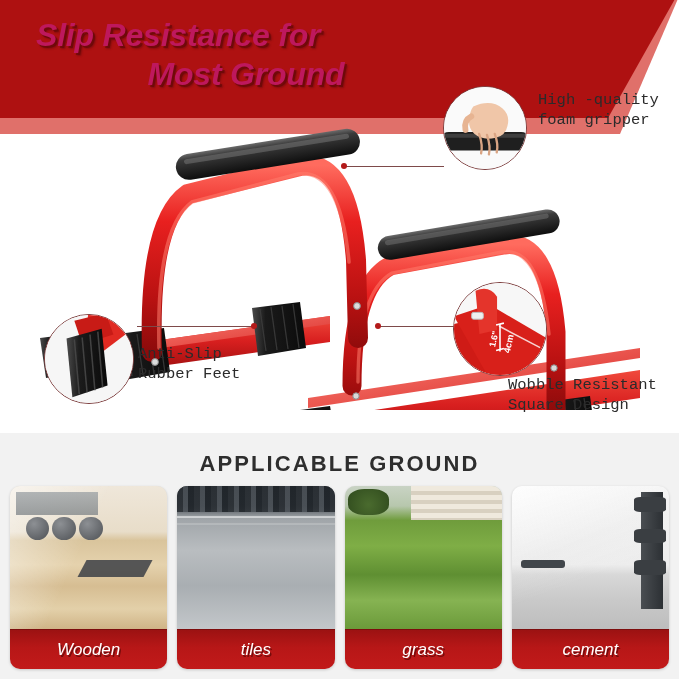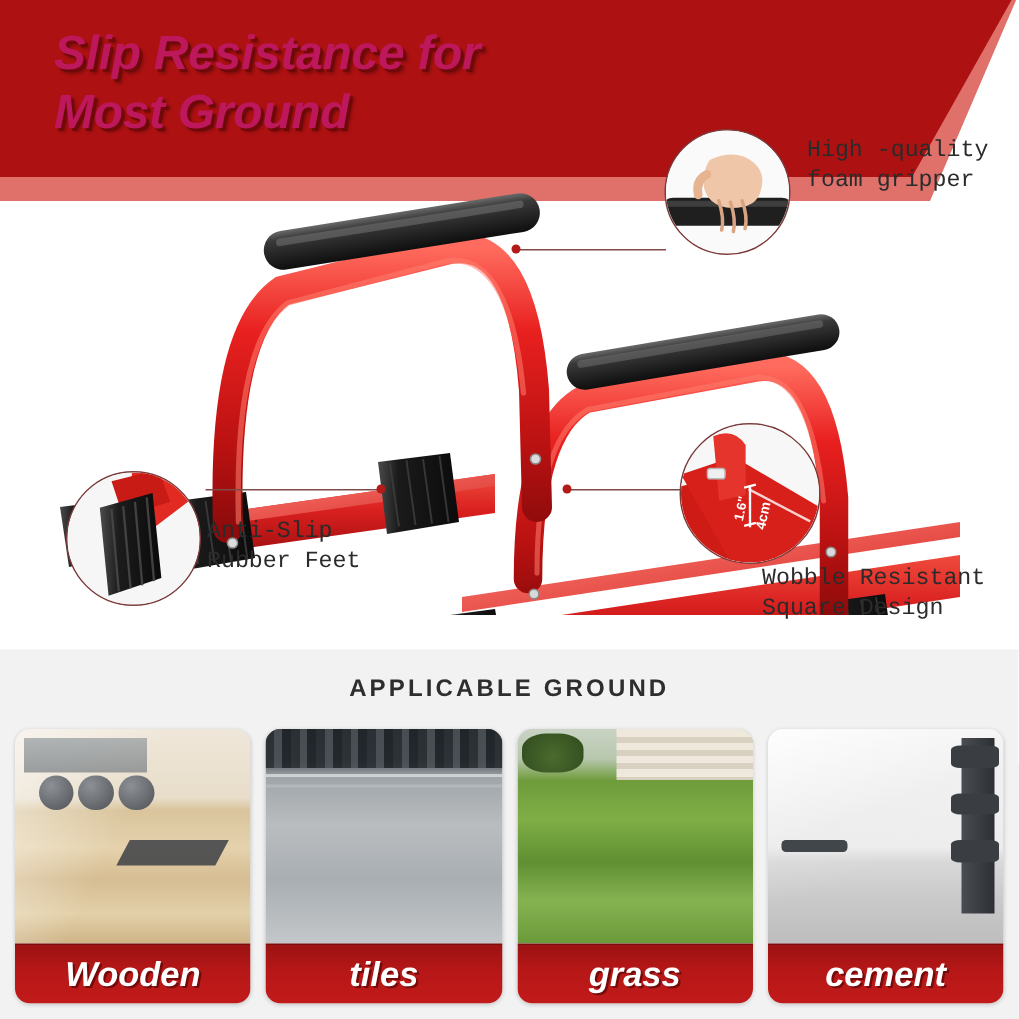--- a/index.html
+++ b/index.html
@@ -24,21 +24,21 @@
     position: absolute; left: -20px; top: -10px; width: 720px; height: 128px;
     background: #ae1111;
     clip-path: polygon(0 0, 700px 0, 628px 128px, 0 128px);
   }
   .banner-title {
     position: absolute; left: 36px; top: 16px; width: 420px;
     font-size: 32px; line-height: 39px; font-weight: bold; font-style: italic;
     color: #be185d; letter-spacing: -0.2px;
     text-shadow: 2px 2px 0 rgba(90,8,8,0.55), 3px 3px 2px rgba(60,5,5,0.35);
   }
-  .banner-title .l2 { display: block; }
+  .banner-title .l2 { display: block; text-align: center; }
 
   
   .product-art { position: absolute; left: 0; top: 110px; width: 679px; height: 300px; }
 
   
   .callout-circle {
     position: absolute; border-radius: 50%;
     border: 1.4px solid #7c3c3c; overflow: hidden; background: #f7f7f7;
   }
   .callout-text {
@@ -59,35 +59,35 @@
   .leader { position: absolute; background: #7e4a4a; height: 1px; transform-origin: 0 50%; }
   .leader-dot { position: absolute; width: 6px; height: 6px; border-radius: 50%; background: #b31a1a; }
 
   
   .ground-section {
     position: absolute; left: 0; top: 433px; width: 679px; height: 246px;
     background: #f2f2f2;
   }
   .ground-title {
     position: absolute; left: 0; top: 18px; width: 679px; text-align: center;
-    font-size: 16px; font-weight: bold; letter-spacing: 2.1px; color: #2e2e2e;
+    font-size: 22px; font-weight: bold; letter-spacing: 2.1px; color: #2e2e2e;
   }
   .cards { position: absolute; left: 10px; top: 53px; width: 659px; height: 183px; display: flex; gap: 10px; }
   .card {
     position: relative; flex: 1 1 0; height: 183px;
     border-radius: 10px; overflow: hidden; background: #ddd;
     box-shadow: 0 1px 3px rgba(0,0,0,0.18);
   }
   .card-photo { position: absolute; left: 0; top: 0; right: 0; bottom: 40px; overflow: hidden; }
   .card-label {
     position: absolute; left: 0; right: 0; bottom: 0; height: 40px;
     background: linear-gradient(180deg, #9c1212 0%, #b71717 45%, #c21a1a 100%);
     border-top: 1px solid #7d0d0d;
     display: flex; align-items: center; justify-content: center;
-    color: #fff; font-weight: bold; font-style: italic; font-size: 23px;
+    color: #fff; font-weight: normal; font-style: italic; font-size: 17px;
     text-shadow: 1.5px 1.5px 0 rgba(70,4,4,0.6);
   }
 
   
   .ph-wooden {
     position:absolute; inset:0;
     background:
       linear-gradient(115deg, rgba(255,255,255,0.55) 0%, rgba(255,255,255,0) 45%),
       linear-gradient(180deg, #efe7da 0%, #e8ddc9 32%, #d9c49c 38%, #e5d2ad 55%, #d6bd92 70%, #e3d0a9 86%, #cfb487 100%);
   }

